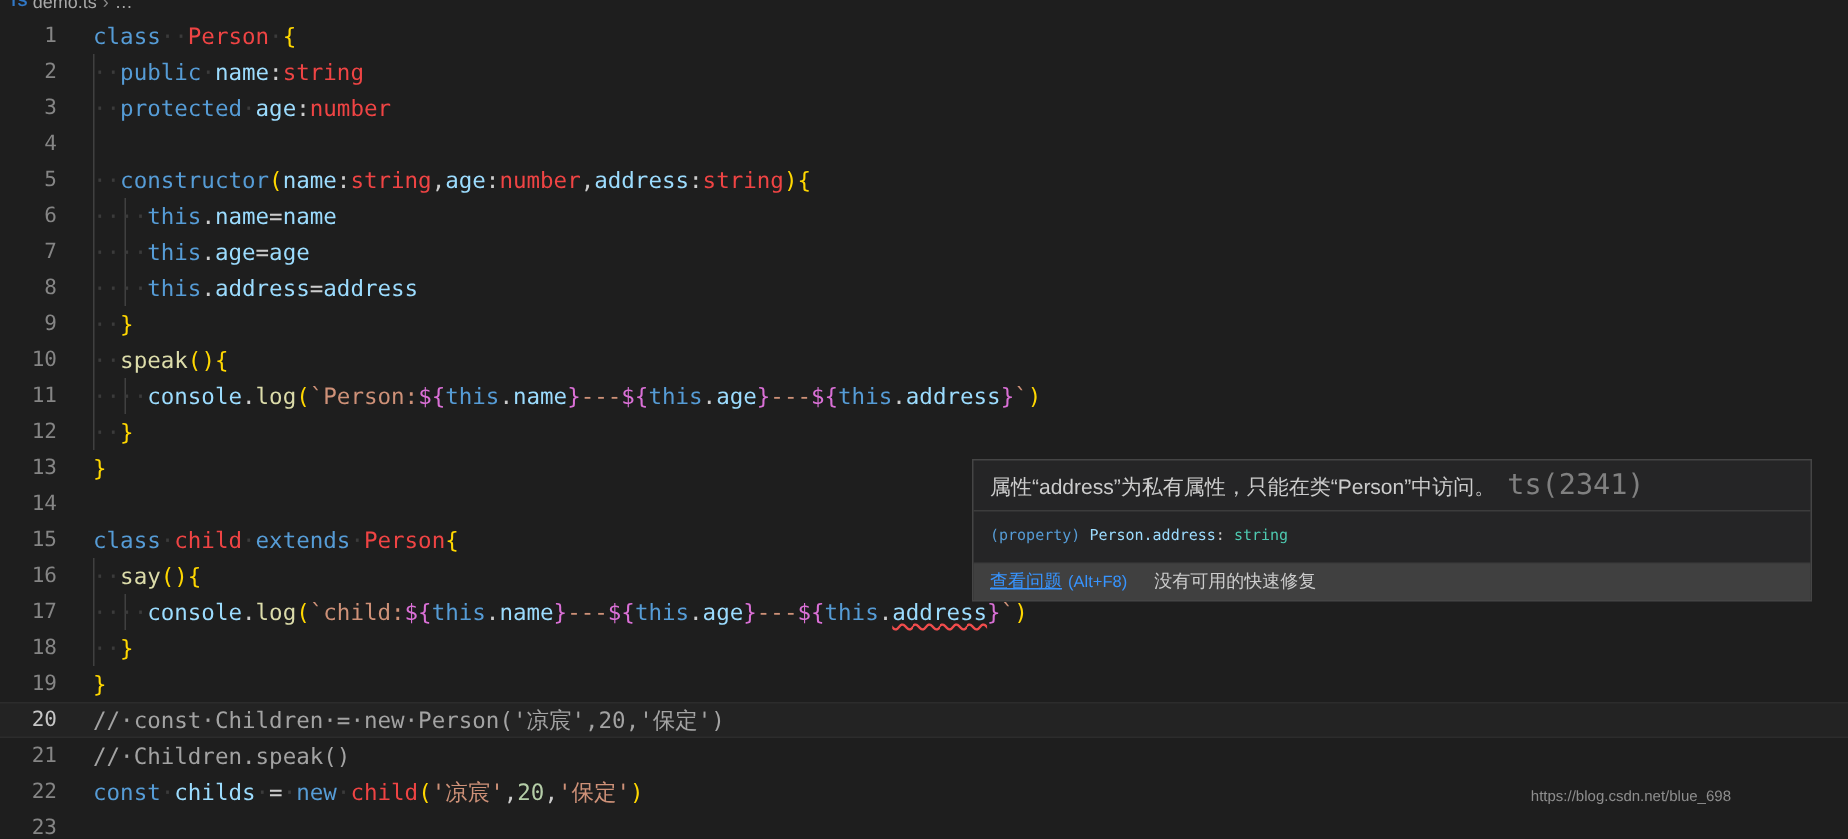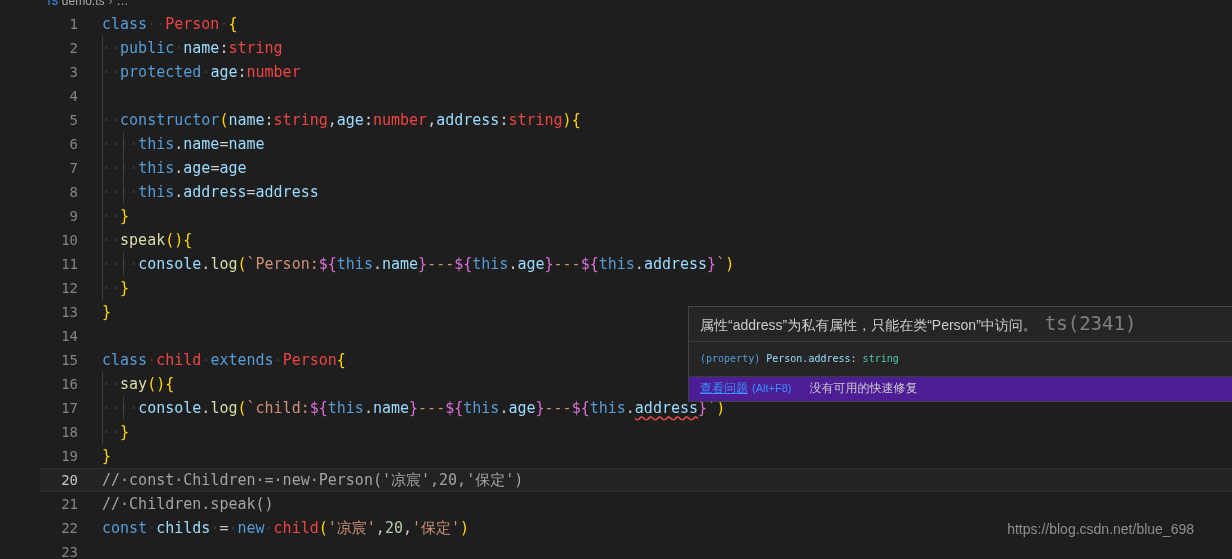--- a/index.html
+++ b/index.html
@@ -12,21 +12,20 @@
     height: 559px;
     overflow: hidden;
     font-family: "DejaVu Sans Mono", "Liberation Mono", monospace;
   }
 
   #editor {
     position: relative;
     width: 1160px;
     height: 559px;
     background: #1e1e1e;
-    margin-left: 40px;
   }
 
   
   .breadcrumb {
     position: absolute;
     top: -9px;
     left: 6px;
     height: 20px;
     display: flex;
     align-items: center;
@@ -147,21 +146,21 @@
     padding: 7px 11px;
   }
   .err-code {
     color: #808080;
     margin-left: 8px;
     font-family: "DejaVu Sans Mono", "Liberation Mono", monospace;
     font-size: 19px;
   }
   .hover-actions {
     padding: 3px 11px 4px 11px;
-    background: #4c1d95;
+    background: #404040;
     font-family: "Liberation Sans", sans-serif;
     font-size: 12px;
     color: #cccccc;
     white-space: nowrap;
     display: flex;
     align-items: baseline;
     gap: 0;
   }
   .act-link {
     color: #3794ff;
@@ -177,21 +176,21 @@
     margin-left: 18px;
     color: #cccccc;
   }
 
   
   .watermark {
     position: absolute;
     right: 6px;
     bottom: 22px;
     font-family: "Liberation Sans", sans-serif;
-    font-size: 14px;
+    font-size: 10px;
     color: #8e8e8e;
     z-index: 3;
   }
 </style>
 </head>
 <body>
 
 <div id="editor">
 
   <div class="breadcrumb">

